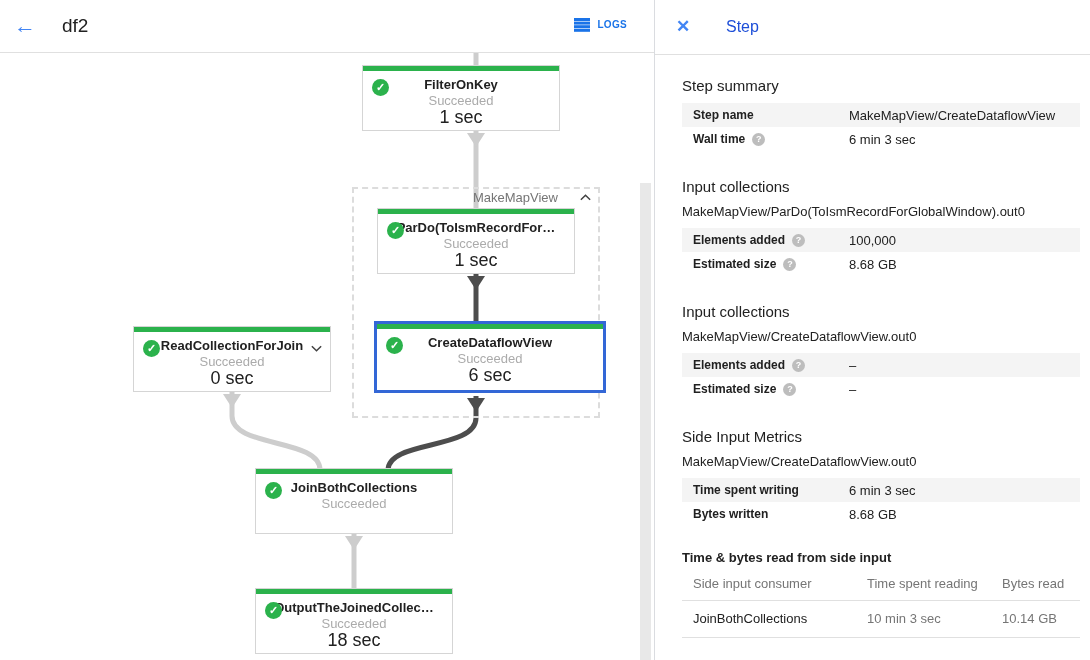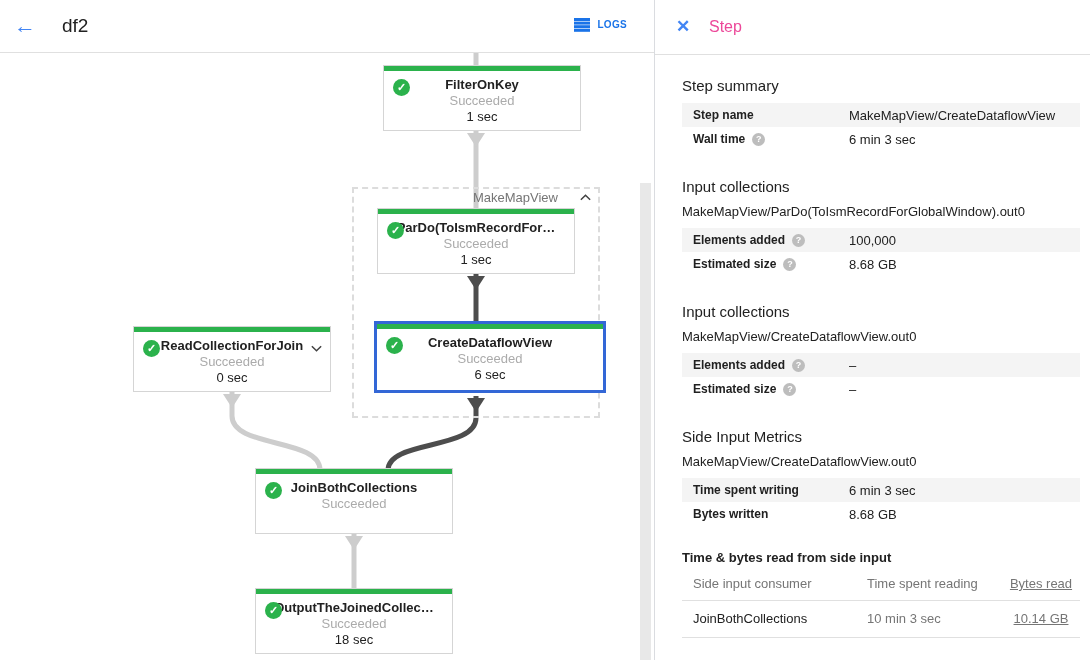--- a/index.html
+++ b/index.html
@@ -19,21 +19,21 @@
                        box-shadow:0 3.6px 0 #1a73e8, 0 7.2px 0 #1a73e8, 0 10.8px 0 #1a73e8; }
   .logs-label { color:#1a73e8; font-size:10px; font-weight:bold; letter-spacing:.3px; }
 
   .edges { position:absolute; left:0; top:0; z-index:1; }
 
   .node { position:absolute; width:198px; height:66px; background:#fff; border:1px solid #d5d5d5;
           z-index:2; text-align:center; cursor:pointer; }
   .node-bar { height:5px; background:#2bb24c; }
   .node-title { margin-top:6px; font-size:13px; font-weight:bold; color:#212121; line-height:16px; }
   .node-status { font-size:13px; color:#ababab; line-height:16px; }
-  .node-time { font-size:13px; color:#212121; line-height:16px; }
+  .node-time { font-size:18px; color:#212121; line-height:16px; }
   .check-icon { position:absolute; left:9px; top:13px; width:17px; height:17px; border-radius:50%;
                 background:#2bb24c; color:#fff; font-size:11px; font-weight:bold; line-height:17px; }
   .check-icon::after { content:"✓"; }
   .node.selected { width:232px; height:72px; border:3px solid #3367d6; }
 
   .group-box { position:absolute; left:352px; top:187px; width:248px; height:231px;
                border:2px dashed #dcdcdc; z-index:1; }
   .group-label { position:absolute; left:352px; top:190px; width:240px; text-align:right; z-index:2;
                  font-size:13px; color:#757575; cursor:pointer; display:flex; justify-content:flex-end;
                  align-items:center; gap:21px; }
@@ -43,21 +43,21 @@
 
   .v-scrollbar { position:absolute; left:640px; top:183px; width:11px; height:477px; background:#e8e8e8; z-index:6; }
 
   
   .detail-panel { position:absolute; left:654px; top:0; width:436px; height:660px; background:#fff;
                   border-left:1px solid #dadce0; }
   .panel-header { height:55px; border-bottom:1px solid #e0e0e0; display:flex; align-items:center; }
   .close-icon { margin-left:17px; width:22px; height:22px; color:#4285f4; font-size:17px; font-weight:bold;
                 line-height:22px; text-align:center; cursor:pointer; }
   .close-icon::after { content:"✕"; }
-  .panel-title { margin-left:15px; font-size:16px; color:#ec4899; }
+  .panel-title { margin-left:32px; font-size:16px; color:#1d4ed8; }
 
   .panel-body { padding:0 10px 0 27px; }
   .section-heading { font-size:15px; color:#212121; font-weight:400; }
   .h-summary { margin-top:22px; }
   .h-gap { margin-top:27px; }
   .subtitle { margin-top:9px; font-size:13px; color:#212121; }
   .kv-rows { margin-top:9px;text-align:right; }
   .kv-row { display:flex; align-items:center; height:24px; padding-left:11px; }
   .kv-row.alt { background:#f4f4f4; }
   .kv-label { width:156px; font-size:12px; font-weight:bold; color:#212121; display:flex; align-items:center; gap:7px; }
@@ -65,21 +65,21 @@
   .help-icon { width:13px; height:13px; border-radius:50%; background:#bdbdbd; color:#fff; font-size:9px;
                font-weight:bold; line-height:13px; text-align:center; cursor:pointer; }
   .help-icon::after { content:"?"; }
 
   .table-heading { margin-top:24px; font-size:13px; font-weight:bold; color:#212121; }
   .si-table { margin-top:6px; }
   .si-thead { display:flex; color:#757575; font-size:13px; padding:5px 0 9px 11px; border-bottom:1px solid #e0e0e0; }
   .si-trow  { display:flex; font-size:13px; padding:10px 0 11px 11px; border-bottom:1px solid #e0e0e0; }
   .si-c1 { flex:1; }
   .si-c2 { width:135px; }
-  .si-c3 { width:78px; text-align:center;text-decoration:underline; }
+  .si-c3 { width:78px; text-align:left; }
   .si-trow .si-c1 { color:#212121; }
   .si-trow .si-c2, .si-trow .si-c3 { color:#757575; }
 </style>
 </head>
 <body>
 
 <div class="graph-pane">
 
   <svg class="edges" width="654" height="660">
 
@@ -98,21 +98,21 @@
   </svg>
 
   <div class="group-box"></div>
   <div class="group-label">
     <span>MakeMapView</span>
     <svg class="chev" viewBox="0 0 14 11">
       <polyline points="2,8 7,3 12,8" fill="none" stroke="#424242" stroke-width="1.6"></polyline>
     </svg>
   </div>
 
-  <div class="node" style="left:383px; top:65px;">
+  <div class="node" style="left:362px; top:65px;">
     <div class="node-bar"></div>
     <span class="check-icon"></span>
     <div class="node-title">FilterOnKey</div>
     <div class="node-status">Succeeded</div>
     <div class="node-time">1 sec</div>
   </div>
 
   <div class="node" style="left:377px; top:208px;">
     <div class="node-bar"></div>
     <span class="check-icon"></span>

